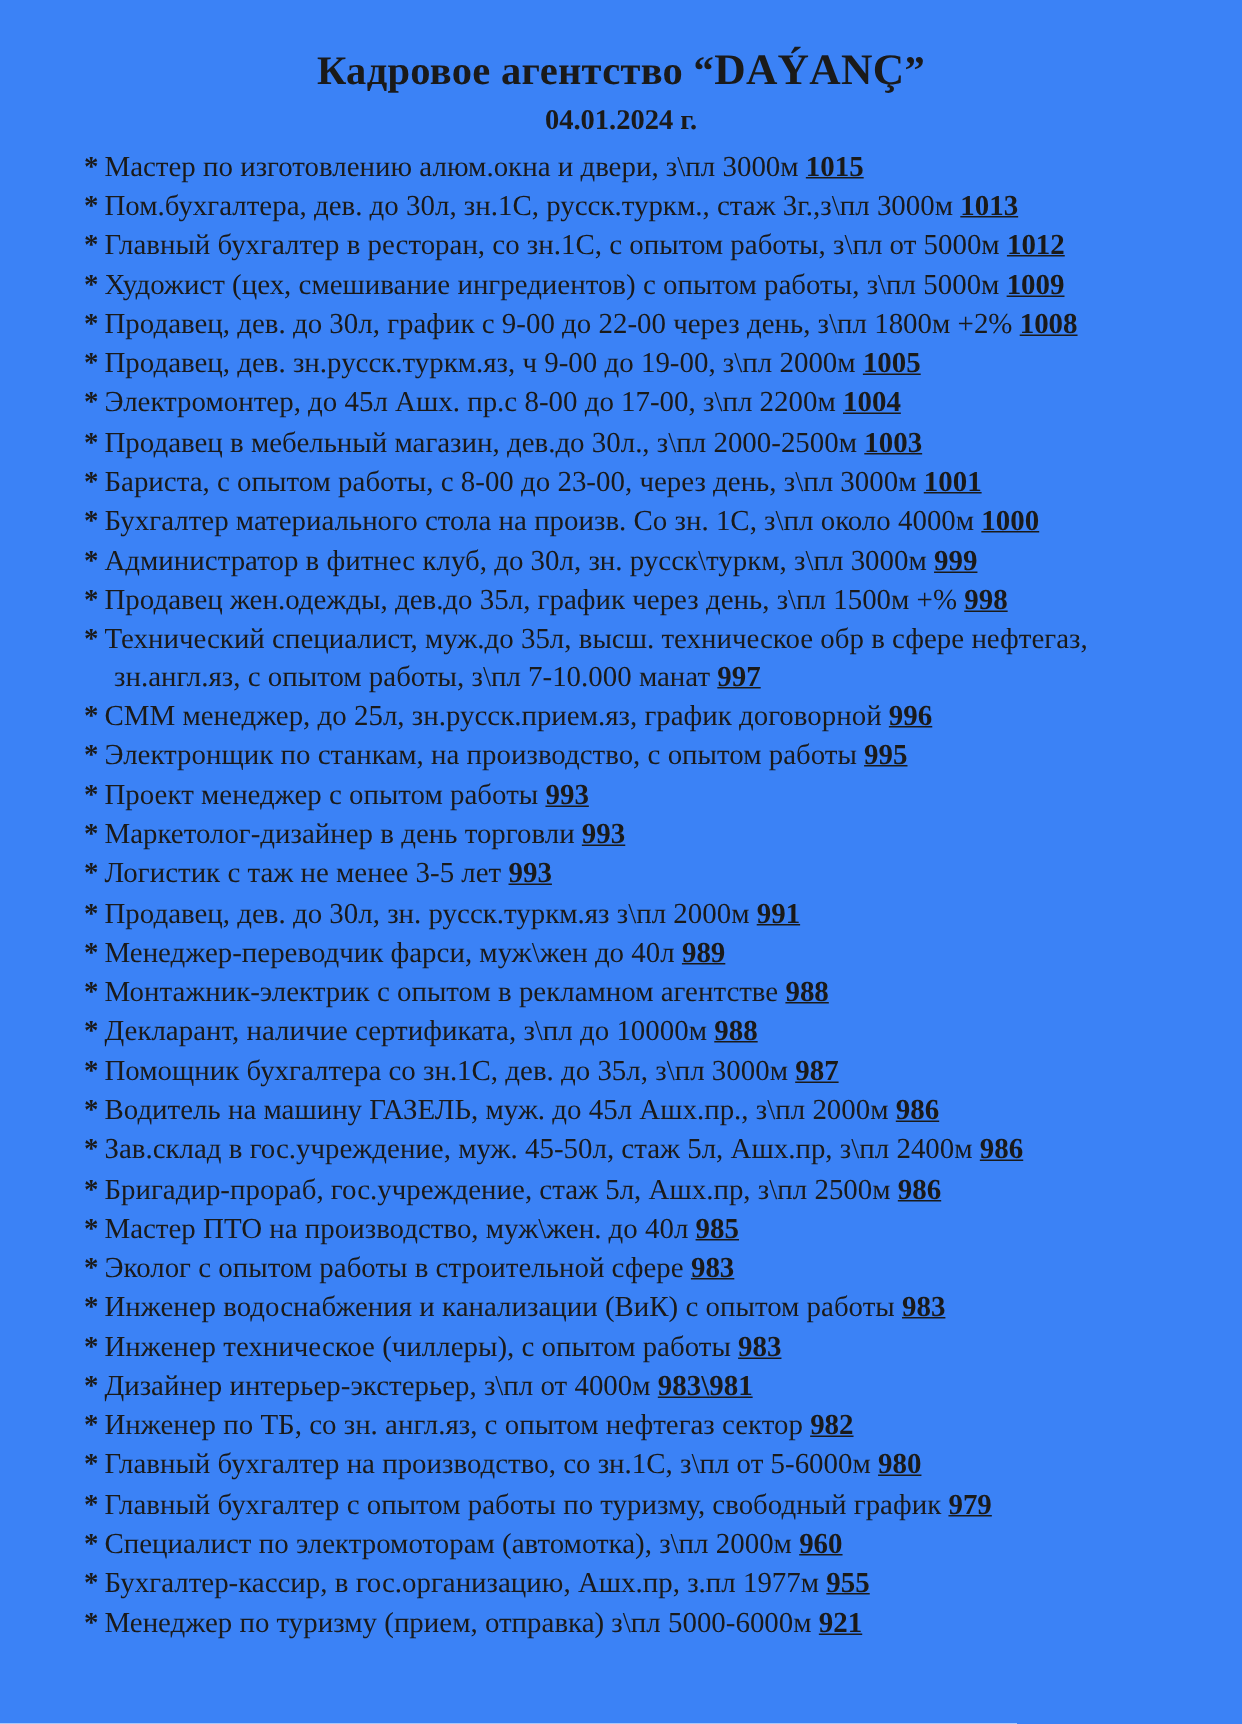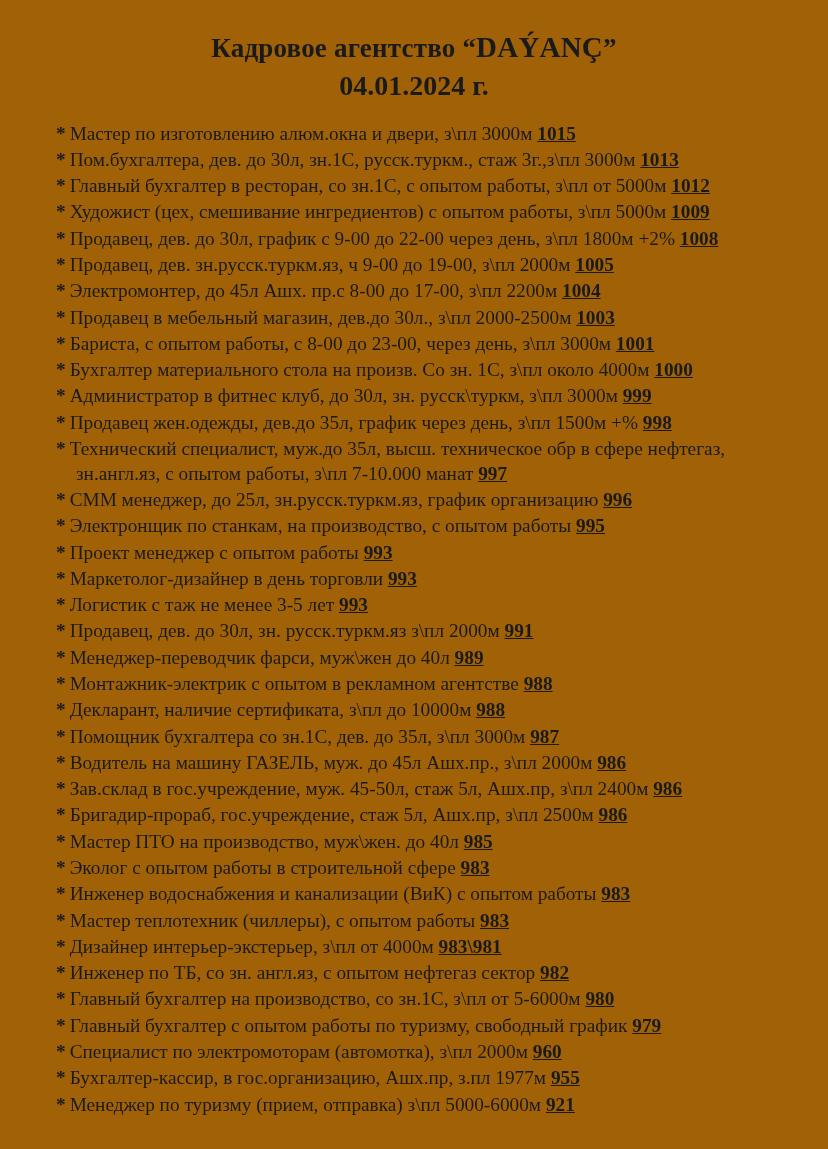--- a/index.html
+++ b/index.html
@@ -11,41 +11,41 @@
     width: 828px;
     height: 1149px;
     font-family: "Liberation Serif", serif;
     color: #1a1a1a;
     overflow: hidden;
   }
   .page {
     position: relative;
     width: 828px;
     height: 1149px;
-    background: #a16207;
+    background: #3b82f6;
     box-sizing: border-box;
     padding: 22px 34px 10px 34px;
   }
   .doc-title {
     text-align: center;
     font-size: 27px;
     font-weight: bold;
     letter-spacing: 0.2px;
     margin: 8px 0 0 0;
     line-height: 1.2;
   }
   .doc-title .brand {
     font-size: 29px;
     font-weight: bold;
   }
   .doc-date {
     text-align: center;
-    font-size: 28px;
+    font-size: 19px;
     font-weight: bold;
-    margin: 6px 0 20px 0;
+    margin: 6px 0 8px 0;
     line-height: 1.1;
   }
   .listing {
     margin: 0;
     padding: 0 4px 0 22px;
   }
   .item {
     font-size: 19.3px;
     line-height: 1.285;
     margin: 0 0 1.5px 0;
@@ -81,37 +81,37 @@
       <div class="item"><span class="star">*</span><span>Художист (цех, смешивание ингредиентов) с опытом работы, з\пл 5000м</span> <span class="code">1009</span></div>
       <div class="item"><span class="star">*</span><span>Продавец, дев. до 30л, график с 9-00 до 22-00 через день, з\пл 1800м +2%</span> <span class="code">1008</span></div>
       <div class="item"><span class="star">*</span><span>Продавец, дев. зн.русск.туркм.яз, ч 9-00 до 19-00, з\пл 2000м</span> <span class="code">1005</span></div>
       <div class="item"><span class="star">*</span><span>Электромонтер, до 45л Ашх. пр.с 8-00 до 17-00, з\пл 2200м</span> <span class="code">1004</span></div>
       <div class="item"><span class="star">*</span><span>Продавец в мебельный магазин, дев.до 30л., з\пл 2000-2500м</span> <span class="code">1003</span></div>
       <div class="item"><span class="star">*</span><span>Бариста, с опытом работы, с 8-00 до 23-00, через день, з\пл 3000м</span> <span class="code">1001</span></div>
       <div class="item"><span class="star">*</span><span>Бухгалтер материального стола на произв. Со зн. 1С, з\пл около 4000м</span> <span class="code">1000</span></div>
       <div class="item"><span class="star">*</span><span>Администратор в фитнес клуб, до 30л, зн. русск\туркм, з\пл 3000м</span> <span class="code">999</span></div>
       <div class="item"><span class="star">*</span><span>Продавец жен.одежды, дев.до 35л,  график через день, з\пл 1500м +%</span> <span class="code">998</span></div>
       <div class="item"><span class="star">*</span><span>Технический специалист, муж.до 35л, высш. техническое обр в сфере нефтегаз, зн.англ.яз, с опытом работы, з\пл 7-10.000 манат</span> <span class="code">997</span></div>
-      <div class="item"><span class="star">*</span><span>СММ менеджер, до 25л, зн.русск.туркм.яз, график организацию</span> <span class="code">996</span></div>
+      <div class="item"><span class="star">*</span><span>СММ менеджер, до 25л, зн.русск.прием.яз, график договорной</span> <span class="code">996</span></div>
       <div class="item"><span class="star">*</span><span>Электронщик по станкам, на производство, с опытом работы</span> <span class="code">995</span></div>
       <div class="item"><span class="star">*</span><span>Проект менеджер с опытом работы</span> <span class="code">993</span></div>
       <div class="item"><span class="star">*</span><span>Маркетолог-дизайнер в день торговли</span> <span class="code">993</span></div>
       <div class="item"><span class="star">*</span><span>Логистик с таж не менее 3-5 лет</span> <span class="code">993</span></div>
       <div class="item"><span class="star">*</span><span>Продавец, дев. до 30л, зн. русск.туркм.яз з\пл 2000м</span> <span class="code">991</span></div>
       <div class="item"><span class="star">*</span><span>Менеджер-переводчик фарси, муж\жен до 40л</span> <span class="code">989</span></div>
       <div class="item"><span class="star">*</span><span>Монтажник-электрик с опытом в рекламном агентстве</span> <span class="code">988</span></div>
       <div class="item"><span class="star">*</span><span>Декларант, наличие сертификата, з\пл до 10000м</span> <span class="code">988</span></div>
       <div class="item"><span class="star">*</span><span>Помощник бухгалтера со зн.1С, дев. до 35л, з\пл 3000м</span> <span class="code">987</span></div>
       <div class="item"><span class="star">*</span><span>Водитель на машину ГАЗЕЛЬ, муж. до 45л Ашх.пр., з\пл 2000м</span> <span class="code">986</span></div>
       <div class="item"><span class="star">*</span><span>Зав.склад в гос.учреждение, муж. 45-50л, стаж 5л, Ашх.пр, з\пл 2400м</span> <span class="code">986</span></div>
       <div class="item"><span class="star">*</span><span>Бригадир-прораб, гос.учреждение, стаж 5л, Ашх.пр, з\пл 2500м</span> <span class="code">986</span></div>
       <div class="item"><span class="star">*</span><span>Мастер ПТО на производство, муж\жен. до 40л</span> <span class="code">985</span></div>
       <div class="item"><span class="star">*</span><span>Эколог с опытом работы в строительной сфере</span> <span class="code">983</span></div>
       <div class="item"><span class="star">*</span><span>Инженер водоснабжения и канализации (ВиК) с опытом работы</span> <span class="code">983</span></div>
-      <div class="item"><span class="star">*</span><span>Мастер теплотехник (чиллеры), с опытом работы</span> <span class="code">983</span></div>
+      <div class="item"><span class="star">*</span><span>Инженер техническое (чиллеры), с опытом работы</span> <span class="code">983</span></div>
       <div class="item"><span class="star">*</span><span>Дизайнер интерьер-экстерьер, з\пл от 4000м</span> <span class="code">983\981</span></div>
       <div class="item"><span class="star">*</span><span>Инженер по ТБ, со зн. англ.яз, с опытом нефтегаз сектор</span> <span class="code">982</span></div>
       <div class="item"><span class="star">*</span><span>Главный бухгалтер на производство, со зн.1С, з\пл от 5-6000м</span> <span class="code">980</span></div>
       <div class="item"><span class="star">*</span><span>Главный бухгалтер с опытом работы по туризму, свободный график</span> <span class="code">979</span></div>
       <div class="item"><span class="star">*</span><span>Специалист по электромоторам (автомотка), з\пл 2000м</span> <span class="code">960</span></div>
       <div class="item"><span class="star">*</span><span>Бухгалтер-кассир, в гос.организацию,  Ашх.пр, з.пл 1977м</span> <span class="code">955</span></div>
       <div class="item"><span class="star">*</span><span>Менеджер по туризму (прием, отправка) з\пл 5000-6000м</span> <span class="code">921</span></div>
     </div>
 
 </div>

